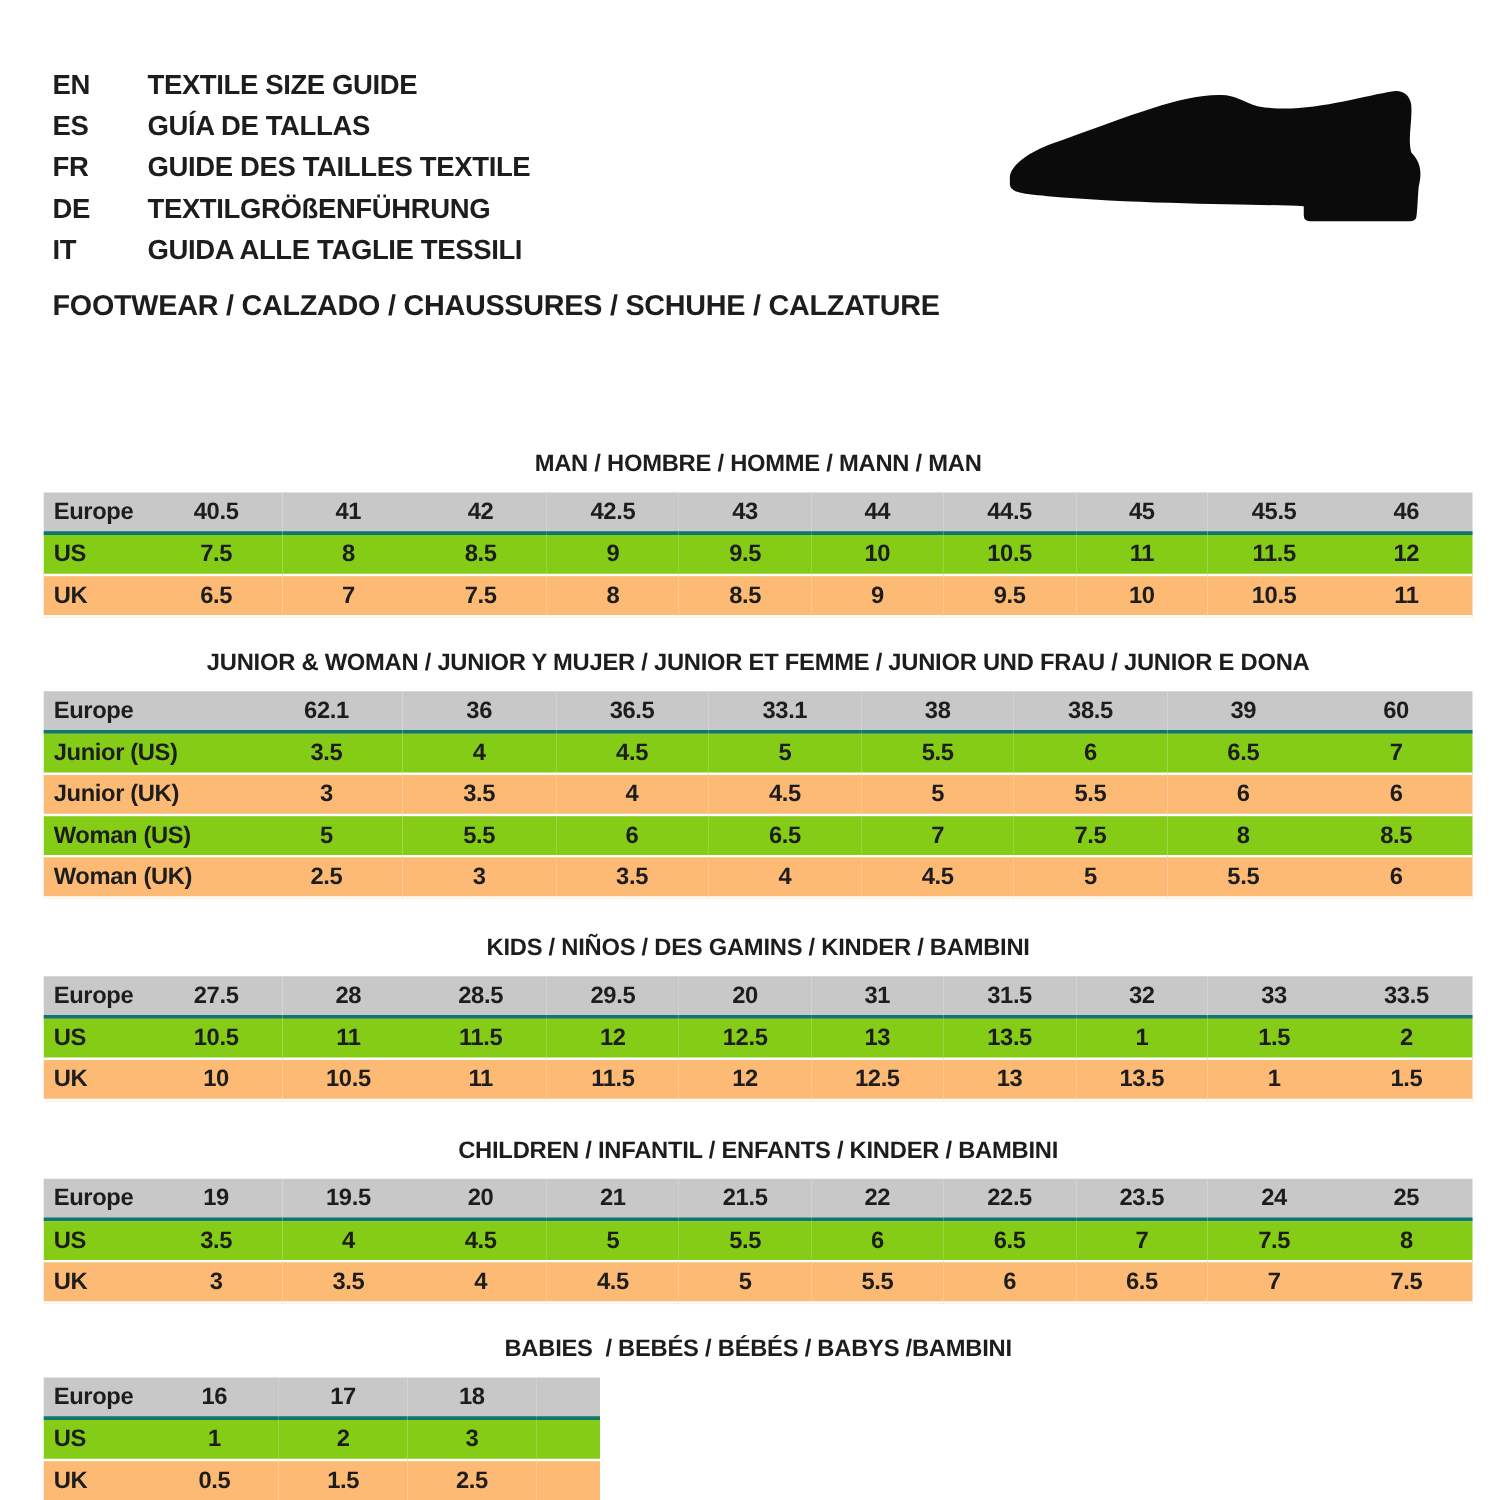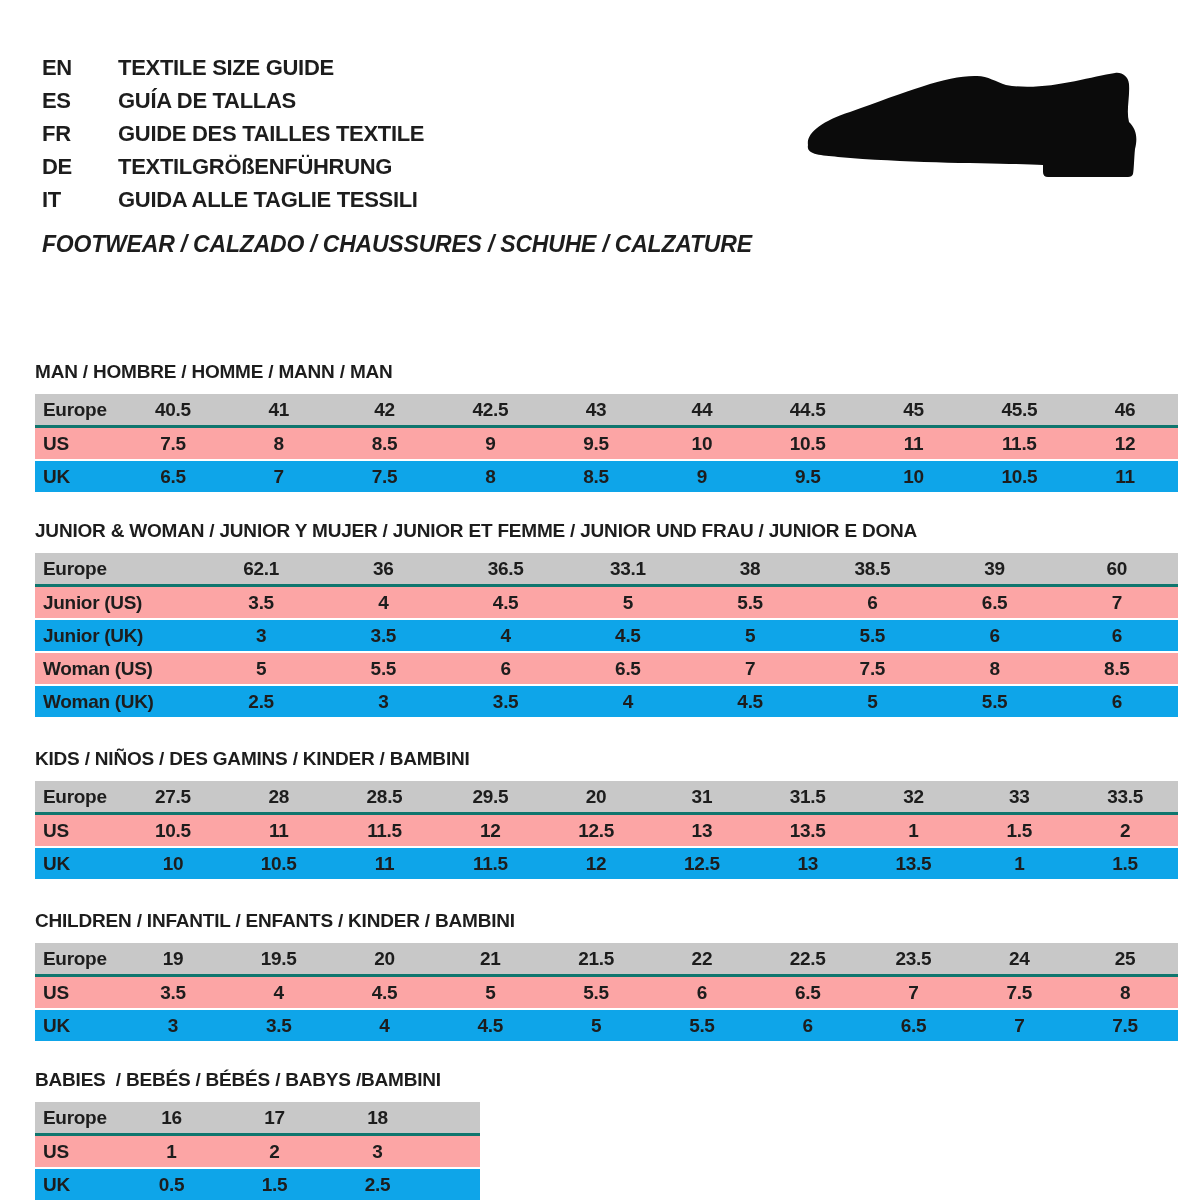--- a/index.html
+++ b/index.html
@@ -10,50 +10,50 @@
     font-weight: bold;
     color: #1d1d1d;
     -webkit-font-smoothing: antialiased;
   }
   .page { position: relative; width: 1200px; height: 1200px; overflow: hidden; }
 
   
   .header { padding-top: 51px; padding-left: 42px; }
   .lang-row { display: flex; line-height: 33px; font-size: 22px; letter-spacing: -0.3px; }
   .lang-code { width: 76px; flex: 0 0 76px; }
-  .category-line { font-size: 23px; line-height: 28px; margin-top: 14px; letter-spacing: -0.2px; font-style: italic; }
+  .category-line { font-size: 23px; line-height: 28px; margin-top: 14px; letter-spacing: -0.2px; }
 
   
   .shoe-wrap { position: absolute; left: 798px; top: 64px; width: 342px; height: 118px; }
 
   
   .sections { margin-left: 35px; width: 1143px; }
-  .section-title { font-size: 19px; line-height: 20px; margin: 0 0 12px 0; letter-spacing: -0.2px; white-space: pre; }
+  .section-title { font-size: 19px; line-height: 20px; margin: 0 0 12px 0; letter-spacing: -0.2px; white-space: pre; text-align: center; }
   .sec-man      { margin-top: 104px; }
   .sec-junior_woman { margin-top: 27px; }
   .sec-kids     { margin-top: 30px; }
   .sec-children { margin-top: 30px; }
   .sec-babies   { margin-top: 27px; }
 
   table.size-table {
     border-collapse: separate; border-spacing: 0;
     width: 100%; table-layout: fixed;
     font-size: 19px; letter-spacing: -0.3px;
   }
   table.size-table.narrow { width: 445px; }
   td {
     height: 31px; padding: 0;
     text-align: center; vertical-align: middle;
     border-bottom: 2px solid #ffffff;
     overflow: hidden;
   }
   td.row-label { text-align: left; padding-left: 8px; }
   tr.hdr-row td { background: #c8c8c8; border-bottom: 3px solid #0f766e; }
-  tr.data-row-0 td { background: #fca5a5; }
-  tr.data-row-1 td { background: #0ea5e9; }
+  tr.data-row-0 td { background: #84cc16; }
+  tr.data-row-1 td { background: #fdba74; }
 </style>
 </head>
 <body>
 
 <div class="page">
 
   <div class="header">
     <div id="lang-list">
         <div class="lang-row">
           <span class="lang-code">EN</span>

